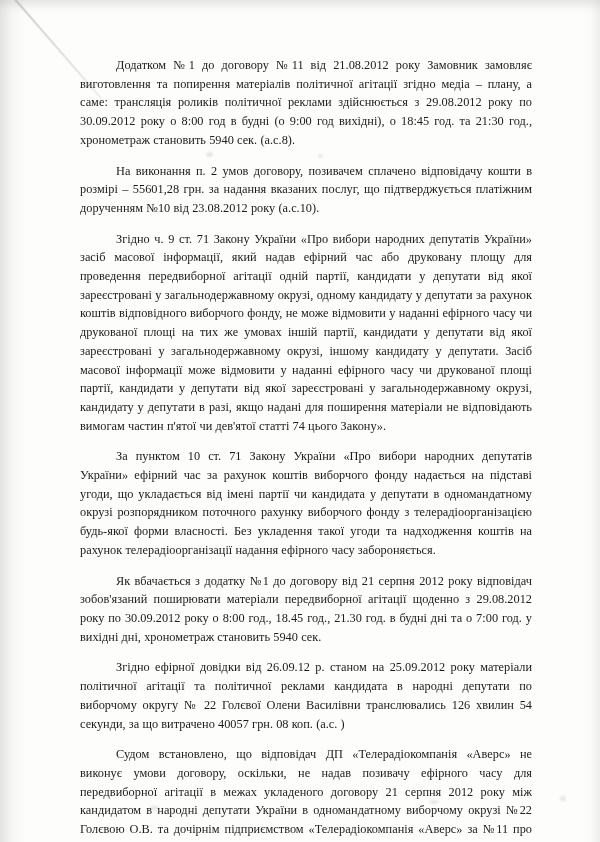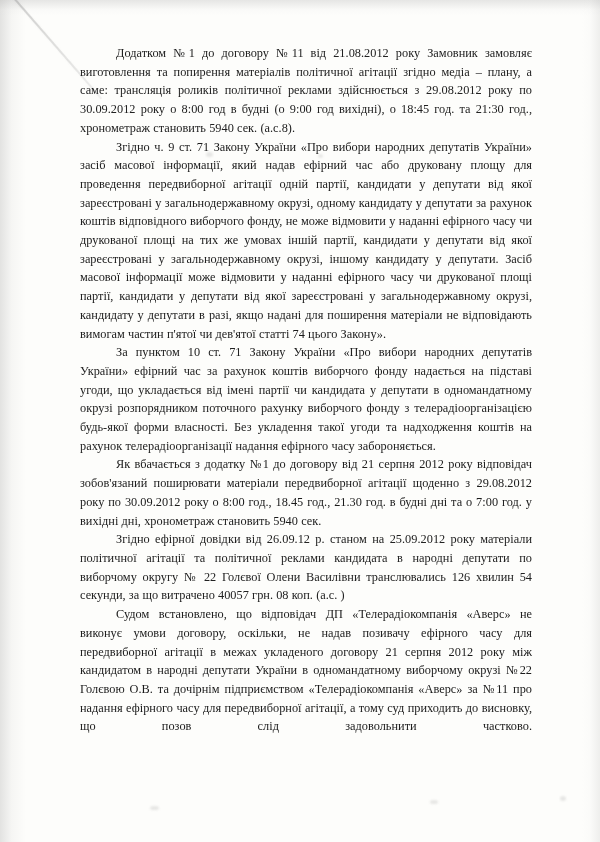--- a/index.html
+++ b/index.html
@@ -84,21 +84,21 @@
   }
 
   #body-text {
     position: absolute;
     left: 80px;
     top: 44px;
     width: 452px;
   }
 
   p.para {
-    margin: 0 0 0 0;
+    margin: 12px 0 0 0;
     text-indent: 36px;
     text-align: justify;
     font-size: 12.3px;
     line-height: 18.7px;
     color: #1d1d1d;
     letter-spacing: 0.02px;
     word-spacing: 0.1px;
     -webkit-font-smoothing: antialiased;
   }
 
@@ -126,20 +126,21 @@
   <div class="scan-streak2"></div>
 
   <div class="scan-speck" style="left:206px; top:152px; width:7px; height:5px;"></div>
   <div class="scan-speck" style="left:318px; top:154px; width:5px; height:4px;"></div>
   <div class="scan-speck" style="left:150px; top:806px; width:9px; height:4px;"></div>
   <div class="scan-speck" style="left:430px; top:800px; width:8px; height:4px;"></div>
   <div class="scan-speck" style="left:560px; top:796px; width:6px; height:5px;"></div>
 
   <div id="body-text">
     <p class="para">Додатком №1 до договору №11 від 21.08.2012 року Замовник замовляє виготовлення та попирення матеріалів політичної агітації згідно медіа – плану, а саме: трансляція роликів політичної реклами здійснюється з 29.08.2012 року по 30.09.2012 року о 8:00 год в будні (о 9:00 год вихідні), о 18:45 год. та 21:30 год., хронометраж становить 5940 сек. (а.с.8).</p>
+    <p class="para">На виконання п. 2 умов договору, позивачем сплачено відповідачу кошти в розмірі – 55601,28 грн. за надання вказаних послуг, що підтверджується платіжним дорученням №10 від 23.08.2012 року (а.с.10).</p>
     <p class="para">Згідно ч. 9 ст. 71 Закону України «Про вибори народних депутатів України» засіб масової інформації, який надав ефірний час або друковану площу для проведення передвиборної агітації одній партії, кандидати у депутати від якої зареєстровані у загальнодержавному окрузі, одному кандидату у депутати за рахунок коштів відповідного виборчого фонду, не може відмовити у наданні ефірного часу чи друкованої площі на тих же умовах іншій партії, кандидати у депутати від якої зареєстровані у загальнодержавному окрузі, іншому кандидату у депутати. Засіб масової інформації може відмовити у наданні ефірного часу чи друкованої площі партії, кандидати у депутати від якої зареєстровані у загальнодержавному окрузі, кандидату у депутати в разі, якщо надані для поширення матеріали не відповідають вимогам частин п'ятої чи дев'ятої статті 74 цього Закону».</p>
     <p class="para">За пунктом 10 ст. 71 Закону України «Про вибори народних депутатів України» ефірний час за рахунок коштів виборчого фонду надається на підставі угоди, що укладається від імені партії чи кандидата у депутати в одномандатному окрузі розпорядником поточного рахунку виборчого фонду з телерадіоорганізацією будь-якої форми власності. Без укладення такої угоди та надходження коштів на рахунок телерадіоорганізації надання ефірного часу забороняється.</p>
     <p class="para">Як вбачається з додатку №1 до договору від 21 серпня 2012 року відповідач зобов'язаний поширювати матеріали передвиборної агітації щоденно з 29.08.2012 року по 30.09.2012 року о 8:00 год., 18.45 год., 21.30 год. в будні дні та о 7:00 год. у вихідні дні, хронометраж становить 5940 сек.</p>
     <p class="para">Згідно ефірної довідки від 26.09.12 р. станом на 25.09.2012 року матеріали політичної агітації та політичної реклами кандидата в народні депутати по виборчому округу № 22 Голєвої Олени Василівни транслювались 126 хвилин 54 секунди, за що витрачено 40057 грн. 08 коп. (а.с.  )</p>
     <p class="para">Судом встановлено, що відповідач ДП «Телерадіокомпанія «Аверс» не виконує умови договору, оскільки, не надав позивачу ефірного часу для передвиборної агітації в межах укладеного договору 21 серпня 2012 року між кандидатом в народні депутати України в одномандатному виборчому окрузі №22 Голєвою О.В. та дочірнім підприємством «Телерадіокомпанія «Аверс» за №11 про надання ефірного часу для передвиборної агітації, а тому суд приходить до висновку, що позов слід задовольнити частково.</p>
 
   </div>
 
 </div>
 

